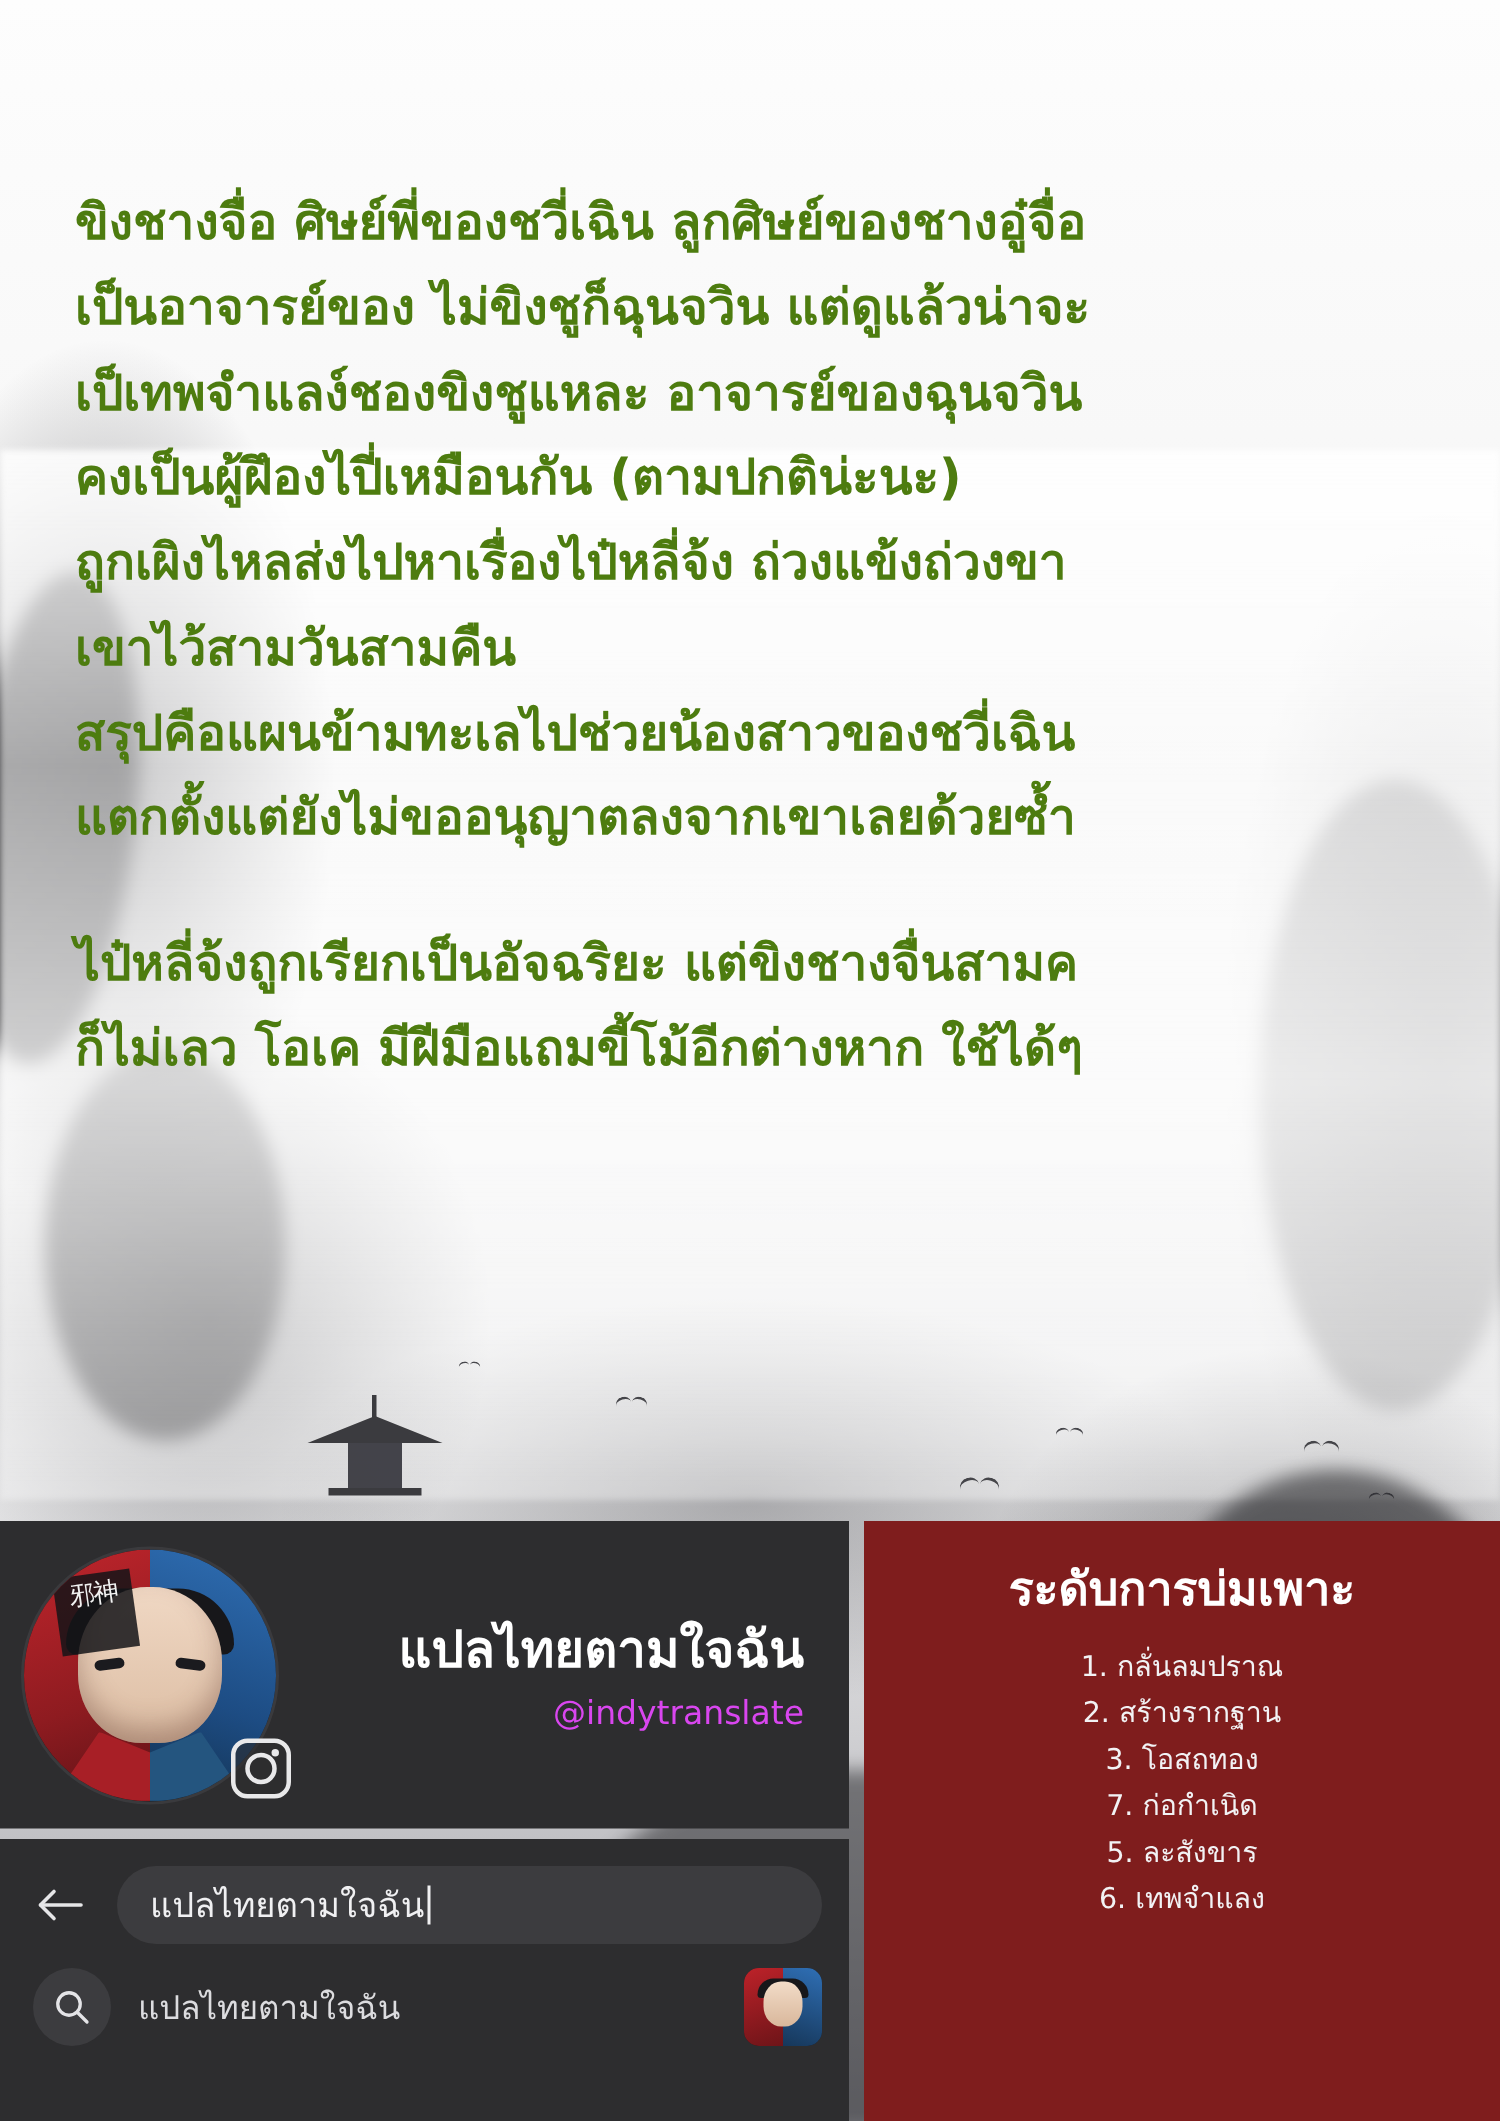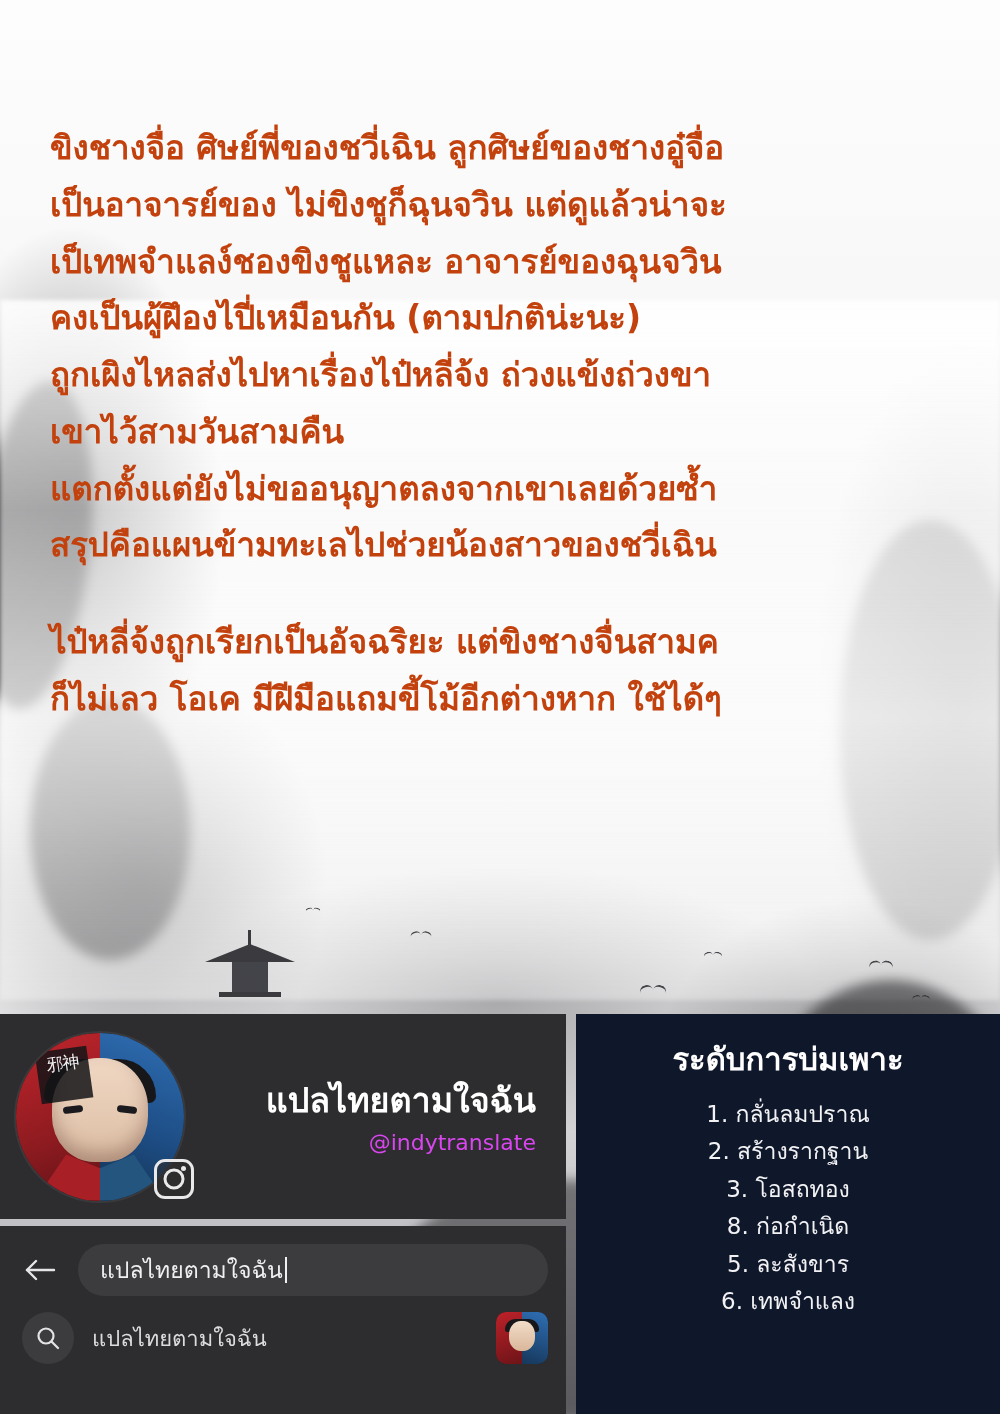--- a/index.html
+++ b/index.html
@@ -100,21 +100,21 @@
     left: 50px;
     top: 120px;
     width: 915px;
     z-index: 5;
   }
   .story p {
     font-family: "DejaVu Sans", sans-serif;
     font-weight: bold;
     font-size: 33px;
     line-height: 1.72;
-    color: #c2410c;
+    color: #4d7c0f;
     letter-spacing: 0px;
     white-space: nowrap;
   }
   .story .gap { height: 40px; }
 
   
   .panels {
     position: absolute;
     left: 0; bottom: 0;
     width: 1000px;
@@ -322,35 +322,35 @@
     width: 26px; height: 30px; border-radius: 45%;
     background: linear-gradient(180deg,#f2dcc8,#d9b79b);
   }
   .app-thumb .h {
     position: absolute; left: 50%; top: 14%; transform: translateX(-50%);
     width: 34px; height: 13px; background: #17171a; border-radius: 18px 18px 4px 4px;
   }
 
   .right-panel {
     width: 424px;
-    background: #0f172a;
+    background: #7f1d1d;
     padding: 20px 16px 14px 16px;
     text-align: center;
   }
   .levels-title {
     font-family: "DejaVu Sans", sans-serif;
     font-weight: bold;
     font-size: 31px;
     color: #ffffff;
     margin-bottom: 12px;
     white-space: nowrap;
   }
   .level-item {
     font-family: "DejaVu Sans", sans-serif;
-    font-size: 23px;
+    font-size: 19px;
     color: #f2f2f4;
     line-height: 1.63;
     white-space: nowrap;
   }
 </style>
 </head>
 <body>
 
 <div class="page">
 
@@ -375,22 +375,22 @@
   <div class="bird bd5"></div>
   <div class="bird bd6"></div>
 
   <div class="story">
     <p>ขิงชางจื่อ ศิษย์พี่ของชวี่เฉิน ลูกศิษย์ของชางอู๋จื่อ</p>
     <p>เป็นอาจารย์ของ ไม่ขิงชูก็ฉุนจวิน แต่ดูแล้วน่าจะ</p>
     <p>เป็เทพจำแลง์ชองขิงชูแหละ อาจารย์ของฉุนจวิน</p>
     <p>คงเป็นผู้ฝึองไปี่เหมือนกัน (ตามปกติน่ะนะ)</p>
     <p>ถูกเผิงไหลส่งไปหาเรื่องไป๋หลี่จ้ง ถ่วงแข้งถ่วงขา</p>
     <p>เขาไว้สามวันสามคืน</p>
+    <p>สรุปคือแผนข้ามทะเลไปช่วยน้องสาวของชวี่เฉิน</p>
     <p>แตกตั้งแต่ยังไม่ขออนุญาตลงจากเขาเลยด้วยซ้ำ</p>
-    <p>สรุปคือแผนข้ามทะเลไปช่วยน้องสาวของชวี่เฉิน</p>
     <div class="gap"></div>
     <p>ไป๋หลี่จ้งถูกเรียกเป็นอัจฉริยะ แต่ขิงชางจื่นสามค</p>
     <p>ก็ไม่เลว โอเค มีฝีมือแถมขี้โม้อีกต่างหาก ใช้ได้ๆ</p>
   </div>
 
   <div class="panels">
 
     <div class="left-panel">
 
       <div class="profile-card">
@@ -443,19 +443,19 @@
         </div>
       </div>
 
     </div>
 
     <div class="right-panel">
       <div class="levels-title">ระดับการบ่มเพาะ</div>
       <div class="level-item">1. กลั่นลมปราณ</div>
       <div class="level-item">2. สร้างรากฐาน</div>
       <div class="level-item">3. โอสถทอง</div>
-      <div class="level-item">8. ก่อกำเนิด</div>
+      <div class="level-item">7. ก่อกำเนิด</div>
       <div class="level-item">5. ละสังขาร</div>
       <div class="level-item">6. เทพจำแลง</div>
     </div>
 
   </div>
 </div>
 
 </body></html>

